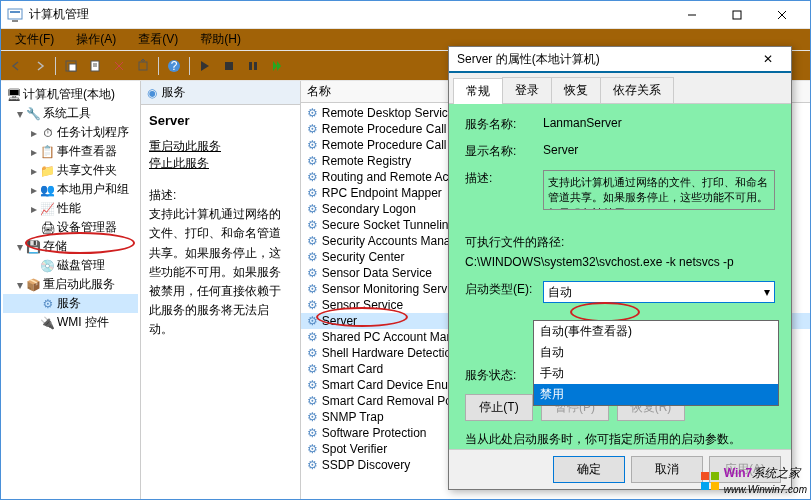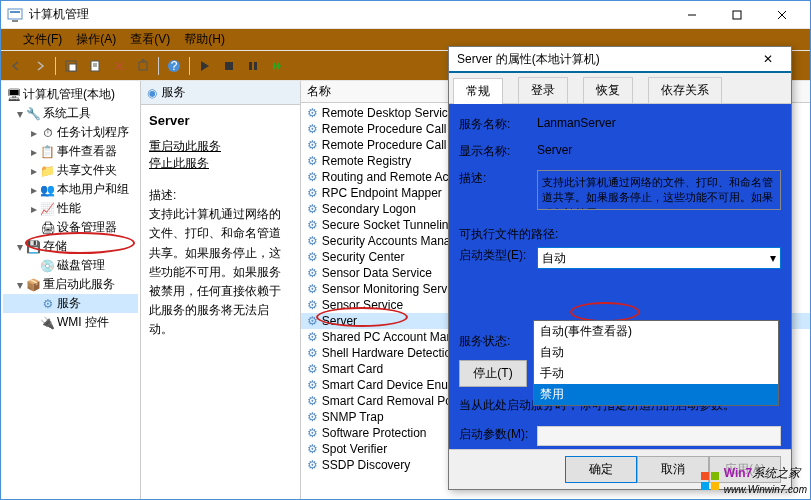--- a/index.html
+++ b/index.html
@@ -3,21 +3,21 @@
 <meta charset="utf-8">
 <style>
 *{box-sizing:border-box;margin:0;padding:0;font-family:"Microsoft YaHei","Segoe UI",Tahoma,sans-serif;font-size:12px;color:#000}
 body{background:#fff;width:811px;height:500px;overflow:hidden;position:relative}
 .window{border:1px solid #4a90d9;width:811px;height:500px;background:#a16207;display:flex;flex-direction:column}
 .titlebar{height:28px;background:#fff;display:flex;align-items:center;padding:0 6px;border-bottom:1px solid #e5e5e5}
 .titlebar .icon{width:16px;height:16px;margin-right:6px}
 .titlebar .title{flex:1}
 .winbtns{display:flex;gap:0}
 .winbtn{width:45px;height:24px;display:flex;align-items:center;justify-content:center}
-.menubar{height:22px;display:flex;padding:0 16px;gap:2px;border-bottom:1px solid #e5e5e5}
+.menubar{height:22px;display:flex;padding:0 8px;gap:10px;border-bottom:1px solid #e5e5e5}
 .menuitem{padding:2px 6px}
 .toolbar{height:30px;display:flex;align-items:center;gap:2px;padding:0 4px;border-bottom:1px solid #e5e5e5}
 .tbtn{width:22px;height:22px;display:flex;align-items:center;justify-content:center;border:1px solid transparent}
 .sep{width:1px;height:18px;background:#ccc;margin:0 2px}
 .body{flex:1;display:flex;overflow:hidden}
 .tree{width:140px;border-right:1px solid #ccc;background:#fff;overflow:auto;padding:4px 2px}
 .tnode{white-space:nowrap;padding:1px 0 1px 4px;display:flex;align-items:center;gap:2px}
 .tnode.l1{padding-left:12px}
 .tnode.l2{padding-left:26px}
 .tnode.sel{background:#cde8ff}
@@ -33,36 +33,36 @@
 .listhead{height:22px;border-bottom:1px solid #ccc;display:flex;align-items:center;padding:0 6px;background:#f8f8f8}
 .listbody{flex:1;overflow:auto;padding:2px 0}
 .lrow{padding:1px 6px;display:flex;align-items:center;gap:4px;white-space:nowrap}
 .lrow.sel{background:#cde8ff}
 .gear{color:#5a8fc7}
 .circle{position:absolute;border:2px solid #d02020;border-radius:50%}
 .dialog{position:absolute;left:448px;top:46px;width:344px;height:444px;background:#f0f0f0;border:1px solid #777;box-shadow:2px 2px 8px rgba(0,0,0,0.3);display:flex;flex-direction:column}
 .dlg-title{height:26px;background:#fff;display:flex;align-items:center;padding:0 8px;border-bottom:2px solid #0369a1}
 .dlg-title span{flex:1}
 .close{width:30px;text-align:center}
-.tabs{display:flex;border-bottom:1px solid #ccc;background:#f0f0f0;padding:4px 4px 0 4px;gap:16px}
+.tabs{display:flex;border-bottom:1px solid #ccc;background:#f0f0f0;padding:4px 4px 0 4px;gap:0}
 .tab{padding:4px 12px;border:1px solid #ccc;border-bottom:none;background:#f0f0f0;margin-right:-1px}
 .tab.active{background:#fff;position:relative;top:1px}
-.dlg-body{flex:1;background:#1d4ed8;padding:12px 10px;overflow:hidden;position:relative}
+.dlg-body{flex:1;background:#86efac;padding:12px 16px;overflow:hidden;position:relative}
 .frow{display:flex;align-items:flex-start;margin-bottom:10px}
 .flab{width:78px;flex-shrink:0}
 .fval{flex:1}
 .txtarea{border:1px solid #888;padding:4px;width:100%;height:40px;font-size:11px;line-height:1.4;overflow:hidden}
 .select{border:1px solid #0078d7;width:100%;height:22px;padding:0 4px;display:flex;align-items:center;justify-content:space-between;background:#fff}
 .dropdown{position:absolute;border:1px solid #666;background:#fff;width:246px;left:84px;top:216px;z-index:5}
 .dopt{padding:2px 6px}
 .dopt.hov{background:#0078d7;color:#fff}
 .btnrow{display:flex;gap:8px;margin:10px 0}
 .btn{border:1px solid #adadad;background:#e1e1e1;padding:4px 0;width:68px;text-align:center}
 .btn.dis{color:#999}
-.dlg-foot{height:40px;border-top:1px solid #ccc;display:flex;align-items:center;justify-content:flex-end;padding:0 10px;background:#f0f0f0}
+.dlg-foot{height:40px;border-top:1px solid #ccc;display:flex;align-items:center;justify-content:flex-end;gap:6px;padding:0 10px;background:#f0f0f0}
 .dlg-foot .btn{width:72px}
 .watermark{position:absolute;right:4px;bottom:4px;display:flex;align-items:center;gap:4px;font-size:13px;font-style:italic;color:#777}
 .watermark b{color:#a21caf;font-style:normal}
 svg{display:block}
 </style>
 </head>
 <body>
 
 <div class="window">
   <div class="titlebar">
@@ -374,21 +374,22 @@
     <div class="frow">
         <div class="flab">显示名称:</div>
         <div class="fval">Server</div>
       </div>
     <div class="frow">
         <div class="flab">描述:</div>
         <div class="fval">
           <div class="txtarea">支持此计算机通过网络的文件、打印、和命名管道共享。如果服务停止，这些功能不可用。如果服务被禁用，</div>
         </div>
       </div>
-    <div style="margin:16px 0 4px">可执行文件的路径:</div>
+    <div style="margin:24px 0 4px">可执行文件的路径:</div>
+    <div style="margin-bottom:12px">C:\WINDOWS\system32\svchost.exe -k netsvcs -p</div>
     <div class="frow">
       <div class="flab">启动类型(E):</div>
       <div class="fval">
         <div class="select">
           <span>自动</span>
           <span>▾</span>
         </div>
       </div>
     </div>
 

